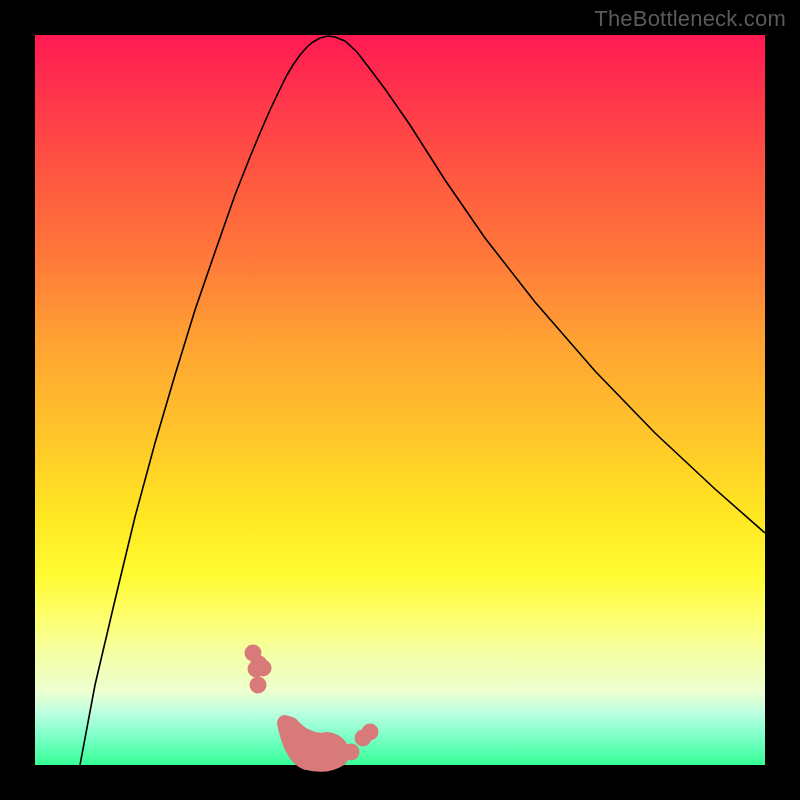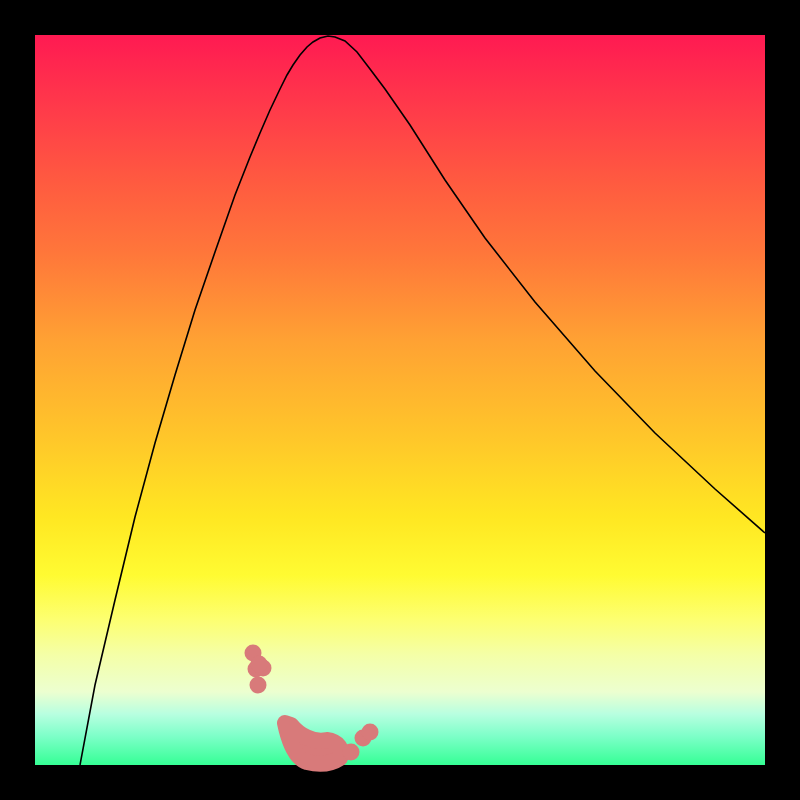--- a/index.html
+++ b/index.html
@@ -75,20 +75,21 @@
     font-weight: 500;
     letter-spacing: 0.2px;
     user-select: none;
   }
 </style>
 </head>
 <body>
 
 <div class="frame">
 
+  <div class="watermark">TheBottleneck.com</div>
 
   <div class="plot">
     <svg viewBox="0 0 730 730" preserveAspectRatio="none">
       <path id="curve-path" class="curve" d="M 45.0 730.0 L 60.0 650.0 L 80.0 565.0 L 100.0 482.0 L 120.0 408.0 L 140.0 340.0 L 160.0 275.0 L 180.0 217.0 L 200.0 160.0 L 215.0 122.0 L 225.0 98.0 L 235.0 75.0 L 245.0 54.0 L 252.0 40.0 L 258.0 30.0 L 265.0 20.0 L 272.0 12.0 L 278.0 7.0 L 285.0 3.0 L 293.0 1.0 L 300.0 2.0 L 310.0 6.0 L 322.0 17.0 L 335.0 34.0 L 350.0 54.0 L 375.0 90.0 L 410.0 145.0 L 450.0 203.0 L 500.0 267.0 L 560.0 336.0 L 620.0 398.0 L 680.0 454.0 L 730.0 498.0"></path>
       <g id="markers-group">
           <path d="M250 688 C 255 712, 262 724, 272 727 C 284 730, 296 729, 305 723 C 310 715, 302 706, 292 705 C 278 708, 264 700, 256 690 Z" class="marker-blob"></path>
           <circle cx="218" cy="618" r="8.5" class="marker-dot"></circle>
           <circle cx="221" cy="634" r="8.5" class="marker-dot"></circle>
           <circle cx="228" cy="633" r="8.5" class="marker-dot"></circle>
           <circle cx="223" cy="650" r="8.5" class="marker-dot"></circle>

